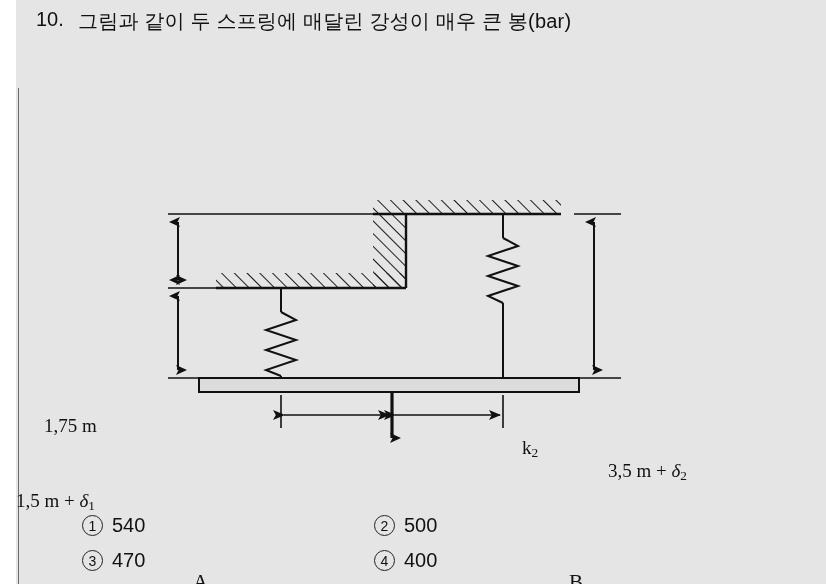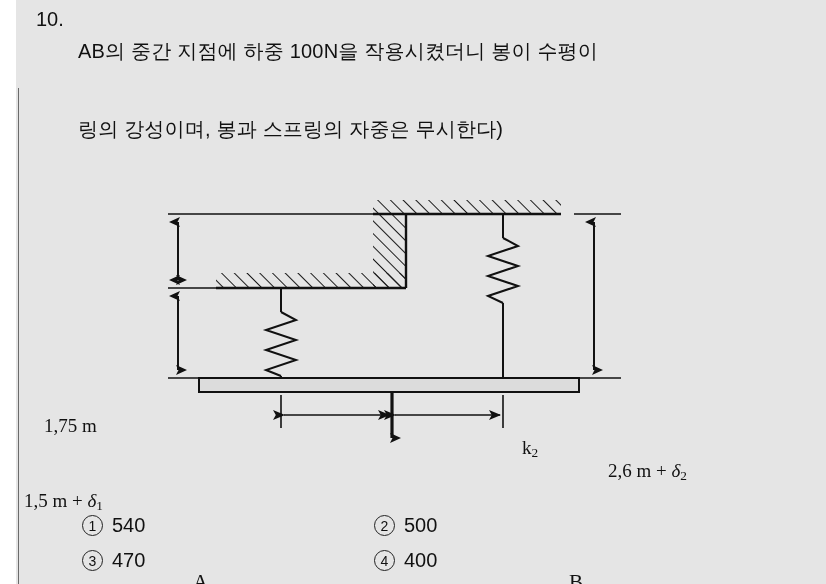--- a/index.html
+++ b/index.html
@@ -92,40 +92,39 @@
     position: absolute;
     font-family: "Liberation Serif", "DejaVu Serif", serif;
     font-size: 19px;
     color: #111;
     white-space: nowrap;
   }
   .fig-text .it { font-style: italic; }
   .fig-text .sb { font-size: 0.70em; vertical-align: -0.22em; }
 
   #lbl-175   { left: 28px;  top: 245px; }
-  #lbl-15d1  { left: 8px;   top: 320px; }
+  #lbl-15d1  { left: 0;   top: 320px; }
   #lbl-35d2  { left: 592px; top: 290px; }
   #lbl-k1    { left: 290px; top: 328px; }
   #lbl-k2    { left: 506px; top: 267px; }
   #lbl-A     { left: 177px; top: 400px; font-size: 21px; }
   #lbl-B     { left: 553px; top: 400px; font-size: 21px; }
 </style>
 </head>
 <body>
 
 <div id="page">
 
   <div id="left-rule"></div>
 
   <div class="qnum">10.</div>
 
-  <div class="qline" id="q-l2">AB의 중간 지점에 하중 100N을 작용시켰더니 봉이 수평이</div>
-
-
-  <div class="qline" id="q-l4">링의 강성이며, 봉과 스프링의 자중은 무시한다)</div>
+  <div class="qline" id="q-l1">그림과 같이 두 스프링에 매달린 강성이 매우 큰 봉(bar)</div>
+
+
 
   <div id="figure">
 
     <svg width="826" height="320" viewBox="0 0 826 320">
       <defs>
 
         <pattern id="hatchPat" width="9" height="9" patternUnits="userSpaceOnUse" patternTransform="rotate(-45)">
           <line x1="0" y1="0" x2="0" y2="9" stroke="#1a1a1a" stroke-width="2"></line>
         </pattern>
         <marker id="arrUp" markerWidth="12" markerHeight="12" refX="6" refY="9" orient="auto" markerUnits="userSpaceOnUse">
@@ -205,21 +204,21 @@
         <line x1="268" y1="245" x2="373" y2="245" stroke-width="1.6" marker-start="url(#arrH)" marker-end="url(#arrH)" transform=""></line>
 
         <line x1="379" y1="245" x2="484" y2="245" stroke-width="1.6" marker-start="url(#arrH)" marker-end="url(#arrH)"></line>
       </g>
     </svg>
 
     <div class="fig-text" id="lbl-175">1,75 m</div>
 
     <div class="fig-text" id="lbl-15d1"><span>1,5 m + </span><span class="it">δ</span><span class="sb">1</span></div>
 
-    <div class="fig-text" id="lbl-35d2"><span>2,6 m + </span><span class="it">δ</span><span class="sb">2</span></div>
+    <div class="fig-text" id="lbl-35d2"><span>3,5 m + </span><span class="it">δ</span><span class="sb">2</span></div>
 
 
     <div class="fig-text" id="lbl-k2"><span>k</span><span class="sb">2</span></div>
 
     <div class="fig-text" id="lbl-A">A</div>
     <div class="fig-text" id="lbl-B">B</div>
 
   </div>
 
   <div class="choice" id="c1">

